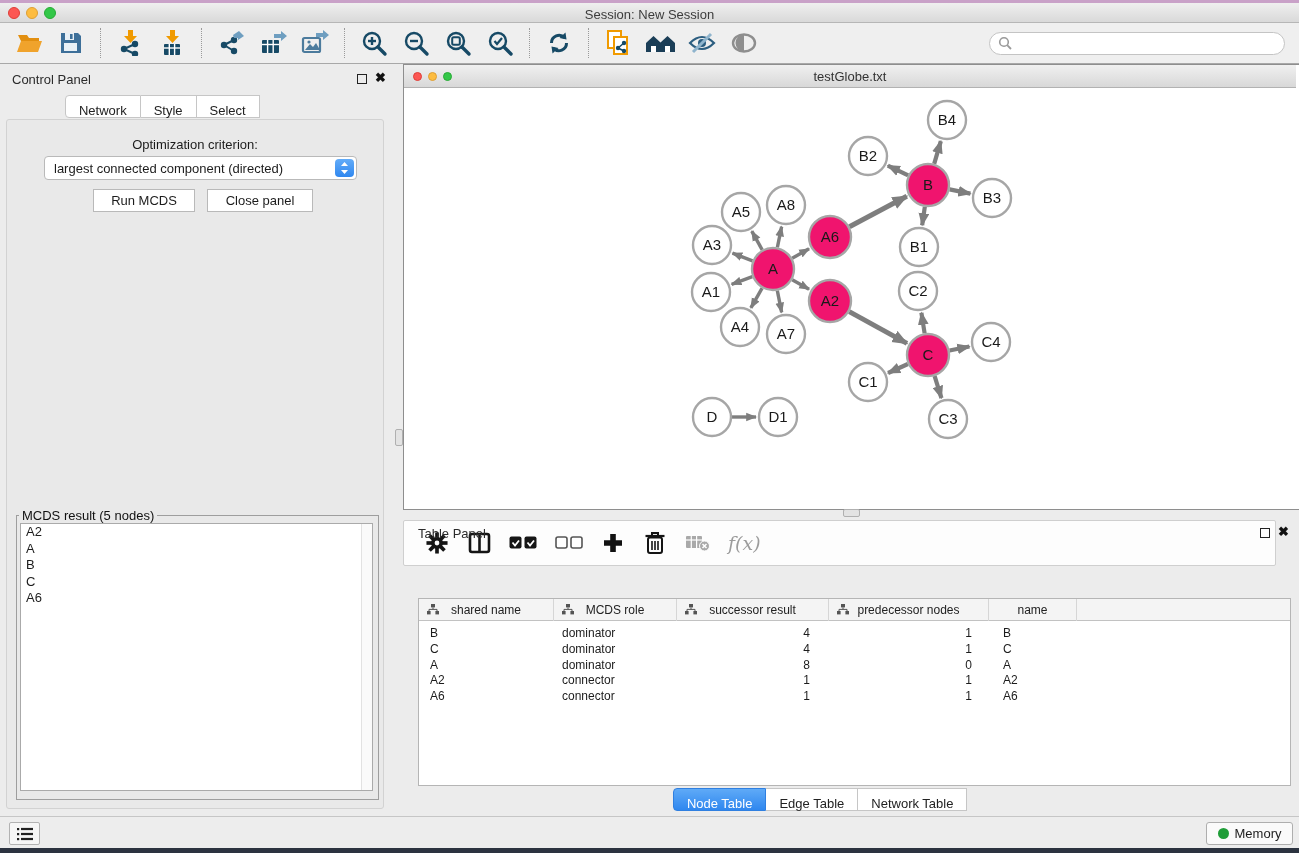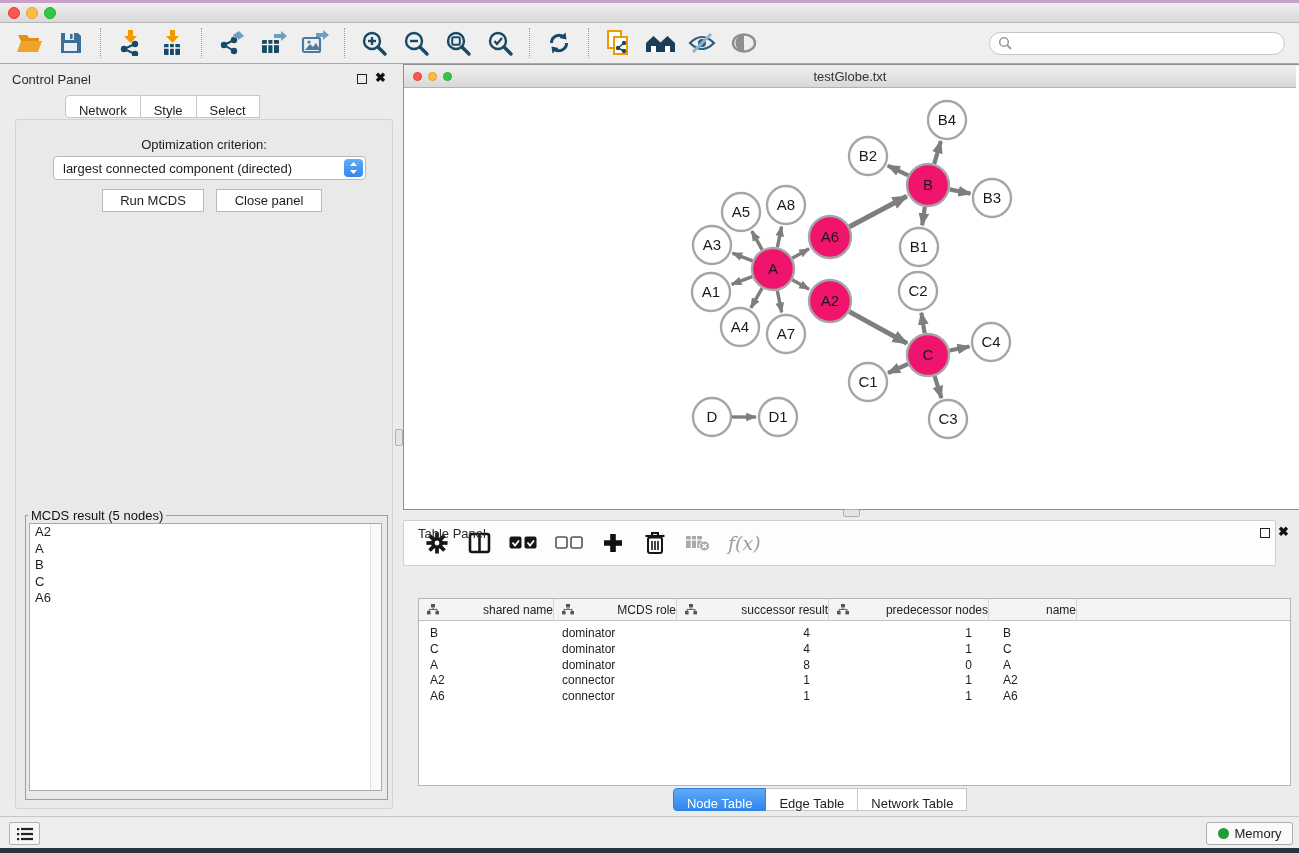--- a/index.html
+++ b/index.html
@@ -29,21 +29,21 @@
   #control-panel { left:0; top:64px; width:390px; height:752px; background:#ECECEC; }
   #cp-title { left:12px; top:8px; font-size:13px; color:#2b2b2b;text-align:right; }
   .panel-float { width:10px; height:10px; border:1.6px solid #222; background:transparent; }
   .panel-close { font-size:13px; font-weight:bold; color:#111; line-height:10px; }
   #cp-float { left:357px; top:10px; } #cp-close { left:375px; top:9px; }
   #cp-tabs { left:0; top:31px; width:390px; display:flex; justify-content:center; }
   .tab { height:23px; line-height:21px; padding:4px 13px; font-size:13px; background:#fff; border:1px solid #c6c6c6; border-left:none; color:#222; }
   .tab:first-child { border-left:1px solid #c6c6c6; border-radius:4px 0 0 4px; }
   .tab:last-child { border-radius:0 4px 4px 0;margin-top:42px; }
   .tab.active { background:linear-gradient(#5faaf7,#2f87ef); border-color:#2f7fe0; color:#fff; }
-  #cp-body { left:15px; top:55px; width:378px; height:690px; background:#e9e9e9; border:1px solid #d2d2d2; border-radius:3px; }
+  #cp-body { left:6px; top:55px; width:378px; height:690px; background:#e9e9e9; border:1px solid #d2d2d2; border-radius:3px; }
   #opt-label { left:0; top:17px; width:100%; text-align:center; font-size:13px; }
   #criterion-select { left:37px; top:36px; width:313px; height:24px; background:#fff; border:1px solid #b9b9b9; border-radius:4px;
                       display:flex; align-items:center; padding-left:9px; font-size:13px; }
   #criterion-stepper { position:absolute; right:2px; top:2px; width:19px; height:18px; border-radius:4px;
                        background:linear-gradient(#63acf8,#2f87ef); display:flex; flex-direction:column; align-items:center; justify-content:center; }
   .cp-btn { height:23px; background:#fff; border:1px solid #b9b9b9; border-radius:0; font-size:13px; text-align:center; line-height:21px; }
   #run-btn { left:86px; top:69px; width:102px; }
   #closep-btn { left:200px; top:69px; width:106px; }
   #result-fieldset { left:9px; top:388px; width:363px; height:292px; border:1px solid #9e9e9e; background:transparent; }
   #result-fieldset legend { font-size:13px; color:#111; padding:0 3px; margin-left:2px; }
@@ -69,21 +69,21 @@
   #table-panel { left:403px; top:520px; width:896px; height:296px; background:#ECECEC; }
   #tp-title { left:15px; top:6px; font-size:13px; color:#2b2b2b; }
   #tp-float { left:857px; top:8px; } #tp-close { left:875px; top:7px; }
   #tp-toolbar { left:15px; top:28px; width:873px; height:46px; background:#fdfdfd; border:1px solid #cfcfcf; border-radius:2px;
                 display:flex; align-items:center; padding:0 12px; }
   .tpt-btn { display:flex; align-items:center; justify-content:center; margin:0 9px; min-width:24px; height:30px; }
   .fx-label { font-family:"DejaVu Serif",serif; font-style:italic; font-size:19px; color:#9c9c9c; }
   #tp-table { left:15px; top:78px; width:873px; height:188px; background:#fff; border:1px solid #b5b5b5; overflow:hidden; }
   #tp-header { display:flex; height:22px; background:#f4f4f4; border-bottom:1px solid #c2c2c2; }
   .hcell { position:relative; height:22px; border-right:1px solid #d6d6d6; font-size:12px; color:#222; }
-  .hcell .hlabel { position:absolute; left:0; right:0; top:4px; text-align:right; }
+  .hcell .hlabel { position:absolute; left:0; right:0; top:4px; text-align:center; }
   .hcell svg { position:absolute; left:8px; top:5px; }
   .hc0 { width:135px; } .hc1 { width:123px; } .hc2 { width:152px; } .hc3 { width:160px; } .hc4 { width:88px; border-right:1px solid #d6d6d6; }
   .hc5 { flex:1; border-right:none; }
   .trow { display:flex; height:15.8px; font-size:12px; }
   .tcell { overflow:hidden; white-space:nowrap; }
   .c0 { width:135px; padding-left:11px; } .c1 { width:123px; padding-left:8px; }
   .c2 { width:152px; text-align:right; padding-right:19px; } .c3 { width:160px; text-align:right; padding-right:17px; }
   .c4 { width:88px; padding-left:14px; }
   #tp-tabs { left:0; top:268px; width:896px; display:flex; justify-content:center; }
 
@@ -98,20 +98,21 @@
 </style>
 </head>
 <body>
 
 <div id="desktop-top" class="abs"></div>
 
 <div id="titlebar" class="abs">
   <div class="abs tl-dot t-red"></div>
   <div class="abs tl-dot t-yel"></div>
   <div class="abs tl-dot t-grn"></div>
+  <div id="title-text" class="abs">Session: New Session</div>
 </div>
 
 <div id="toolbar" class="abs">
   <div class="tb-btn">
     <svg width="27" height="24" viewBox="0 0 27 24">
         <path fill="#e28f10" d="M2 4h9l2 3h10v3H5z"></path>
         <path fill="#f0a32c" d="M5 10h21l-4 11H1z"></path>
       </svg>
   </div>
   <div class="tb-btn">

